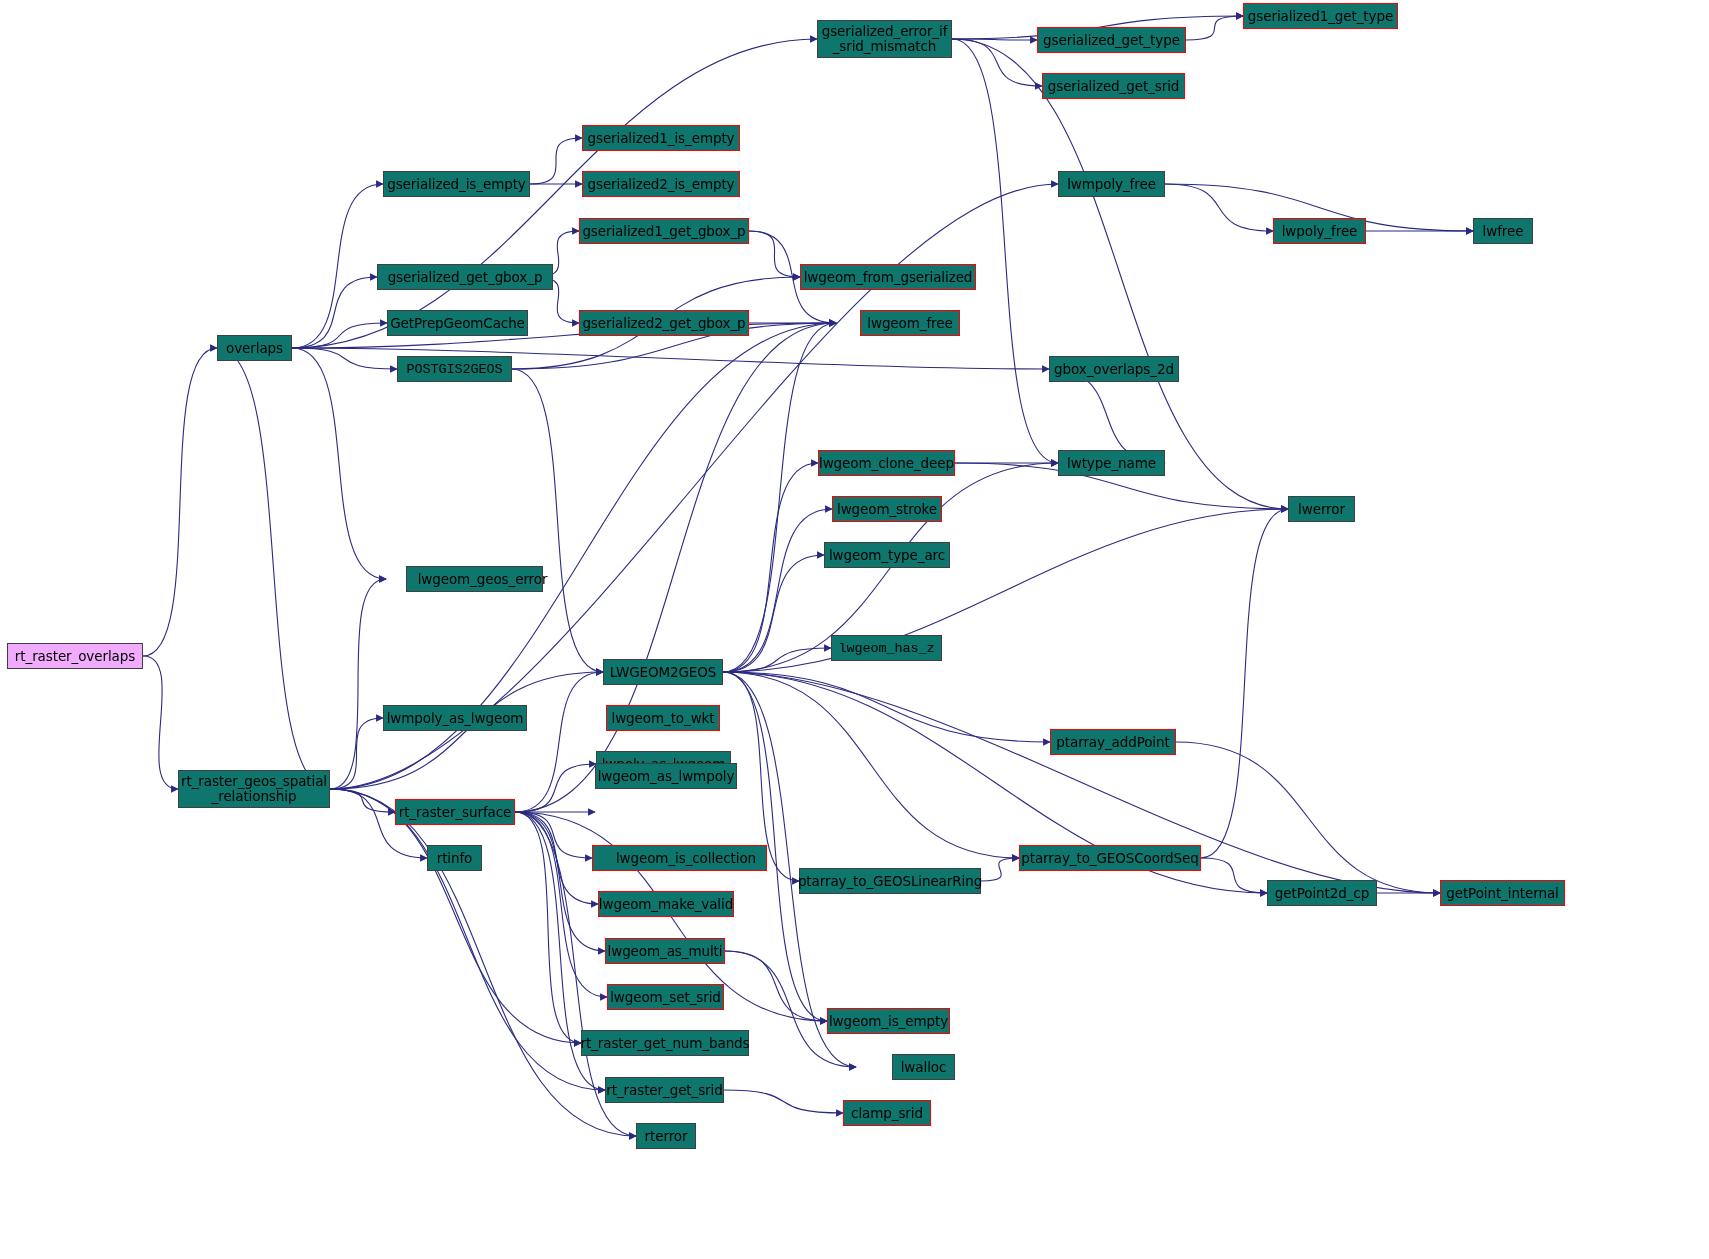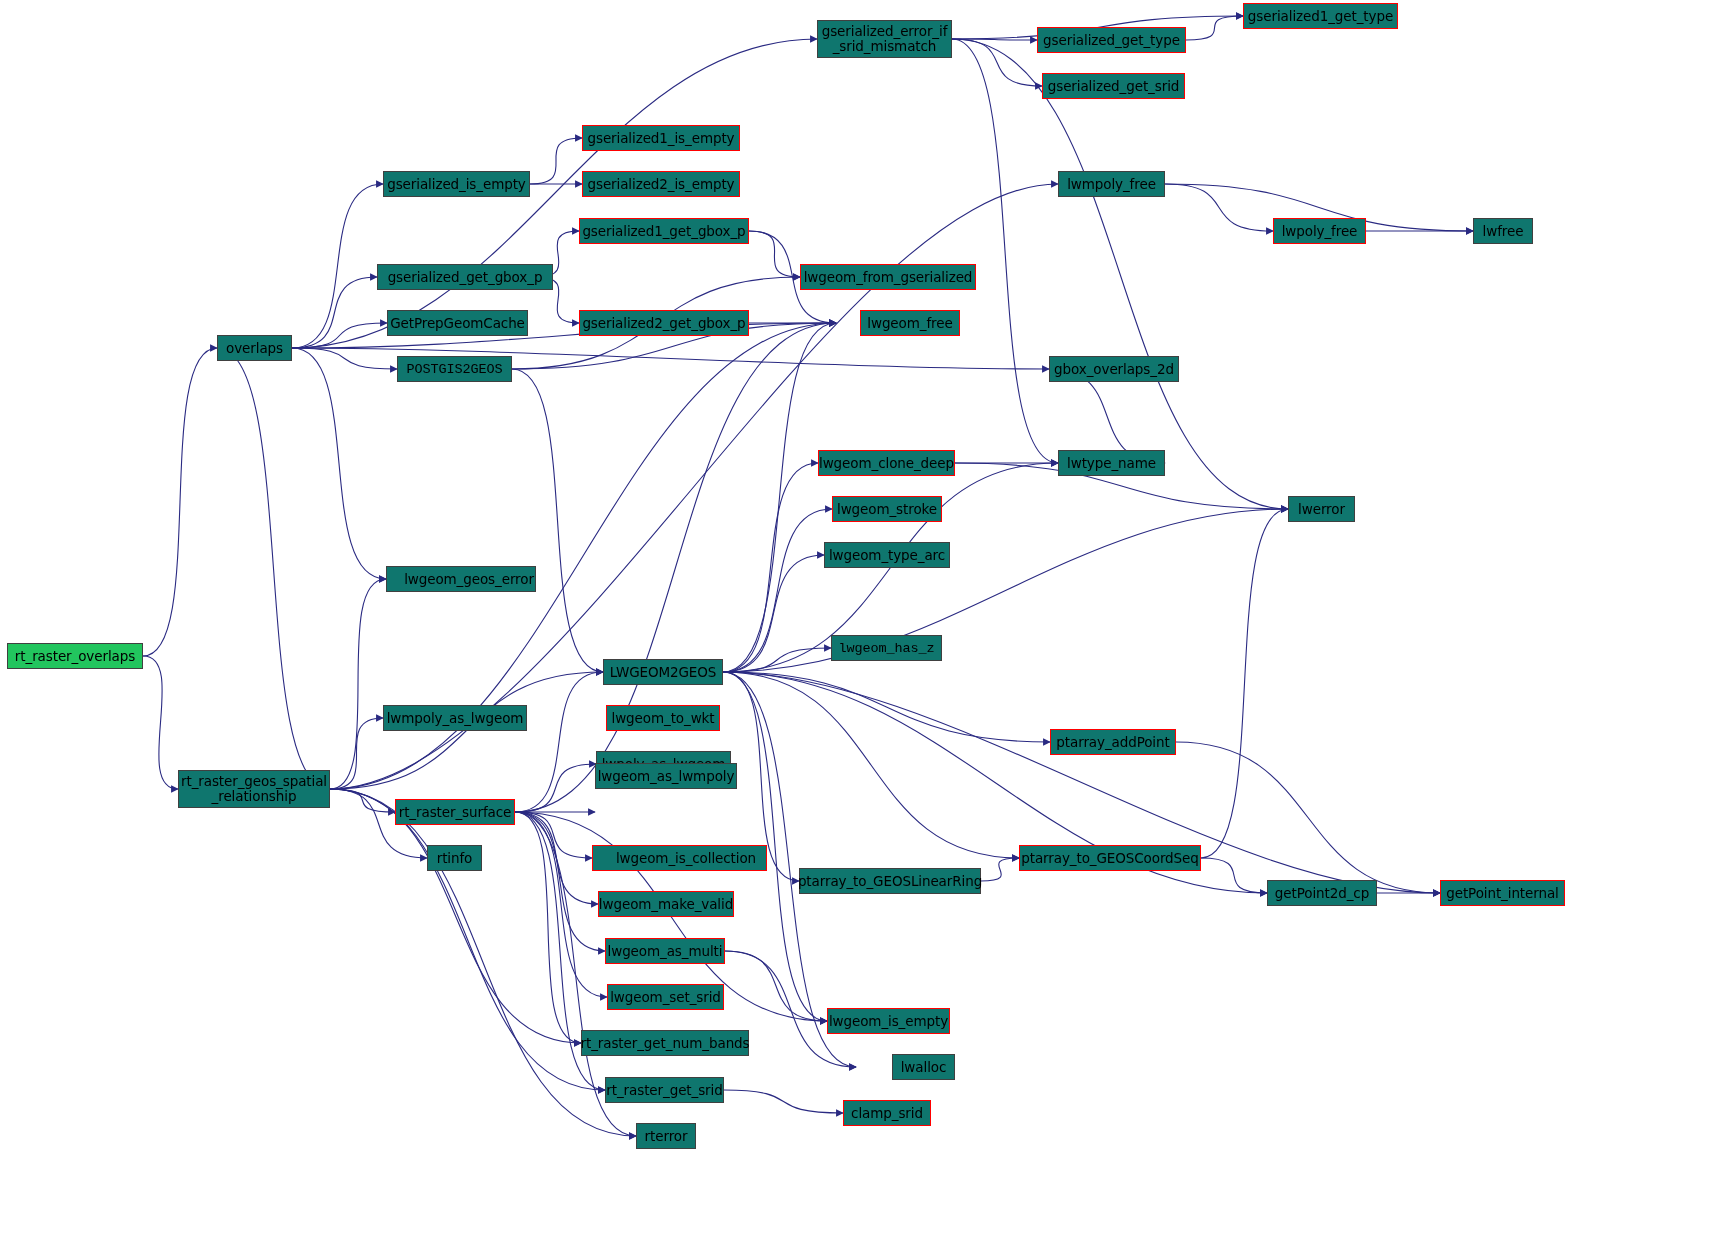--- a/index.html
+++ b/index.html
@@ -32,21 +32,21 @@
     justify-content: center;
     text-align: center;
     font-size: 13.5px;
     line-height: 15px;
     color: #000000;
     white-space: pre;
     letter-spacing: -0.1px;
     z-index: 3;
   }
   .node.red { border-color: #ff0000; }
-  .node.root { background: #22c55e; border-color: #404040; }
+  .node.root { background: #f0abfc; border-color: #404040; }
 </style>
 </head>
 <body>
 
 <div id="graph">
   <svg id="edges" viewBox="0 0 1709 1259">
       <defs>
         <marker id="arrow" viewBox="0 0 10 10" refX="9" refY="5" markerWidth="7" markerHeight="7" orient="auto-start-reverse">
           <path d="M 0 0 L 10 5 L 0 10 z" fill="#2a2a82"></path>
         </marker>
@@ -130,21 +130,21 @@
       <path d="M 1049 369 C 1131.2 369, 1082.8 463, 1165 463" fill="none" stroke="#2a2a82" stroke-width="1.1" marker-end="url(#arrow)"></path>
     </svg>
 <div class="node root" style="left: 7px; top: 643px; width: 136px; height: 26px;">rt_raster_overlaps</div>
     <div class="node" style="left: 217px; top: 335px; width: 75px; height: 26px;">overlaps</div>
     <div class="node" style="left: 178px; top: 770px; width: 152px; height: 38px;">rt_raster_geos_spatial
 _relationship</div>
     <div class="node" style="left: 383px; top: 171px; width: 147px; height: 26px;">gserialized_is_empty</div>
     <div class="node" style="left: 377px; top: 264px; width: 176px; height: 26px; text-align: center;">gserialized_get_gbox_p</div>
     <div class="node" style="left: 387px; top: 310px; width: 141px; height: 26px;">GetPrepGeomCache</div>
     <div class="node" style="left: 397px; top: 356px; width: 115px; height: 26px; font-family: Liberation Mono, monospace;">POSTGIS2GEOS</div>
-    <div class="node" style="left: 386px; top: 566px; width: 150px; height: 26px; padding-left: 16px;">lwgeom_geos_error</div>
+    <div class="node" style="left: 406px; top: 566px; width: 137px; height: 26px; padding-left: 16px;">lwgeom_geos_error</div>
     <div class="node" style="left: 383px; top: 705px; width: 144px; height: 26px;">lwmpoly_as_lwgeom</div>
     <div class="node red" style="left: 395px; top: 799px; width: 120px; height: 26px;">rt_raster_surface</div>
     <div class="node" style="left: 427px; top: 845px; width: 55px; height: 26px;">rtinfo</div>
     <div class="node" style="left: 817px; top: 20px; width: 135px; height: 38px;">gserialized_error_if
 _srid_mismatch</div>
     <div class="node red" style="left: 582px; top: 125px; width: 158px; height: 26px;">gserialized1_is_empty</div>
     <div class="node red" style="left: 582px; top: 171px; width: 158px; height: 26px;">gserialized2_is_empty</div>
     <div class="node red" style="left: 579px; top: 218px; width: 170px; height: 26px;">gserialized1_get_gbox_p</div>
     <div class="node red" style="left: 579px; top: 310px; width: 170px; height: 26px;">gserialized2_get_gbox_p</div>
     <div class="node red" style="left: 800px; top: 264px; width: 176px; height: 26px;">lwgeom_from_gserialized</div>

